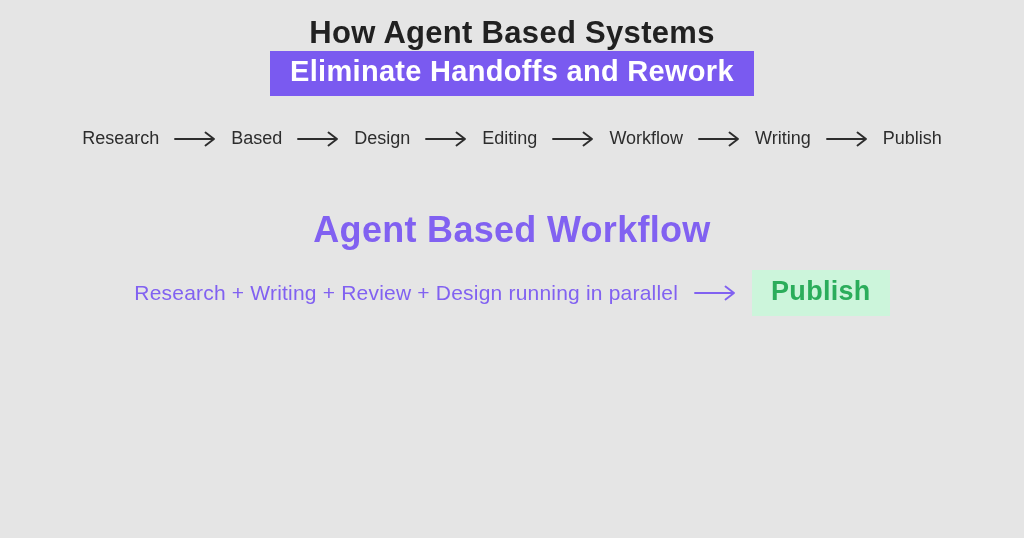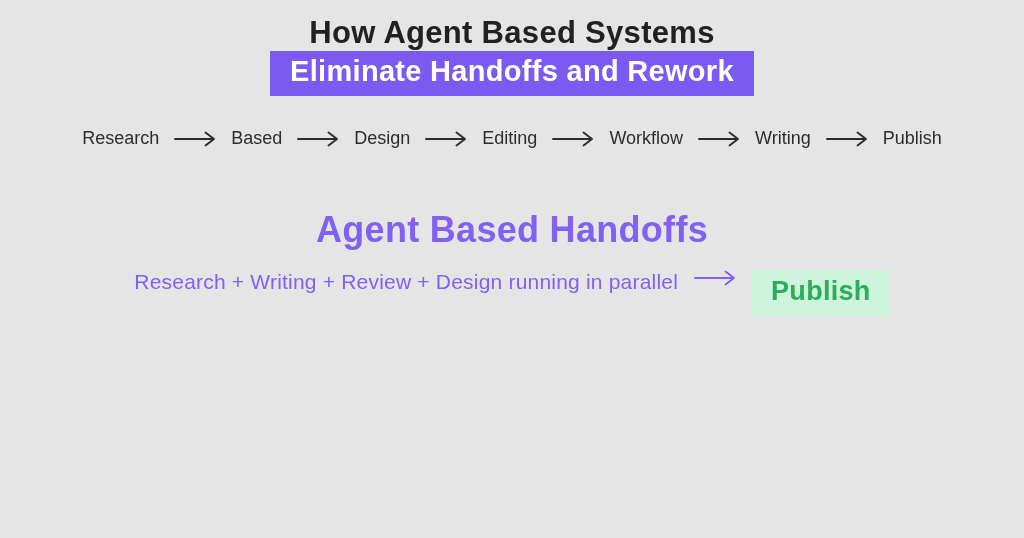--- a/index.html
+++ b/index.html
@@ -57,21 +57,21 @@
     align-items:center;
     line-height:0;
   }
   .arrow svg{display:block;}
   .dark-arrow{color:#2d2d2d;}
   .purple-arrow{color:#8161f1;}
   .parallel-row{
     margin-top:19px;
     display:flex;
     justify-content:center;
-    align-items:flex-start;
+    align-items:center;
     gap:15px;
   }
   .parallel-text{
     font-size:21px;
     font-weight:500;
     letter-spacing:0.2px;
     color:#8161f1;
     white-space:nowrap;
   }
   .publish-badge{
@@ -129,21 +129,21 @@
       </span>
       <span class="flow-step">Writing</span>
       <span class="arrow dark-arrow">
         <svg width="44" height="16" viewBox="0 0 44 16">
           <path d="M2 8 H40 M32.5 1.5 L41 8 L32.5 14.5" fill="none" stroke="currentColor" stroke-width="1.9" stroke-linecap="round" stroke-linejoin="round"></path>
         </svg>
       </span>
       <span class="flow-step">Publish</span>
     </div>
 
-  <h2 class="section-heading agent">Agent Based Handoffs</h2>
+  <h2 class="section-heading agent">Agent Based Workflow</h2>
 
   <div class="parallel-row">
     <span class="parallel-text">Research + Writing + Review + Design running in parallel</span>
     <span class="arrow purple-arrow">
         <svg width="44" height="16" viewBox="0 0 44 16">
           <path d="M2 8 H40 M32.5 1.5 L41 8 L32.5 14.5" fill="none" stroke="currentColor" stroke-width="1.9" stroke-linecap="round" stroke-linejoin="round"></path>
         </svg>
       </span>
     <span class="publish-badge">Publish</span>
   </div>

